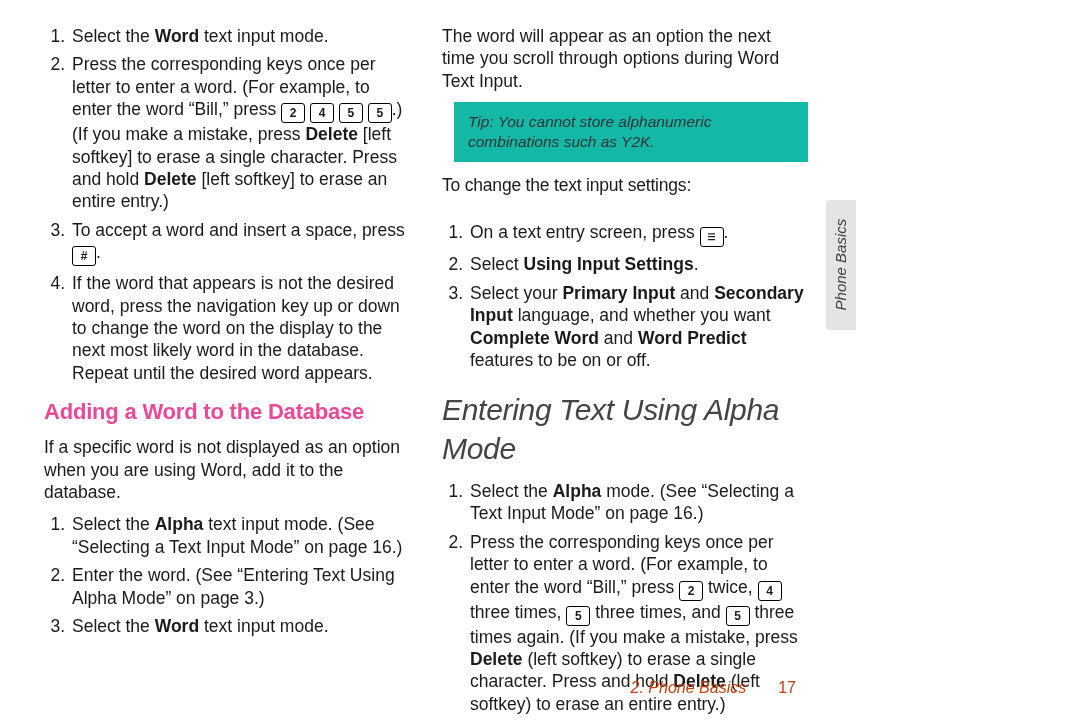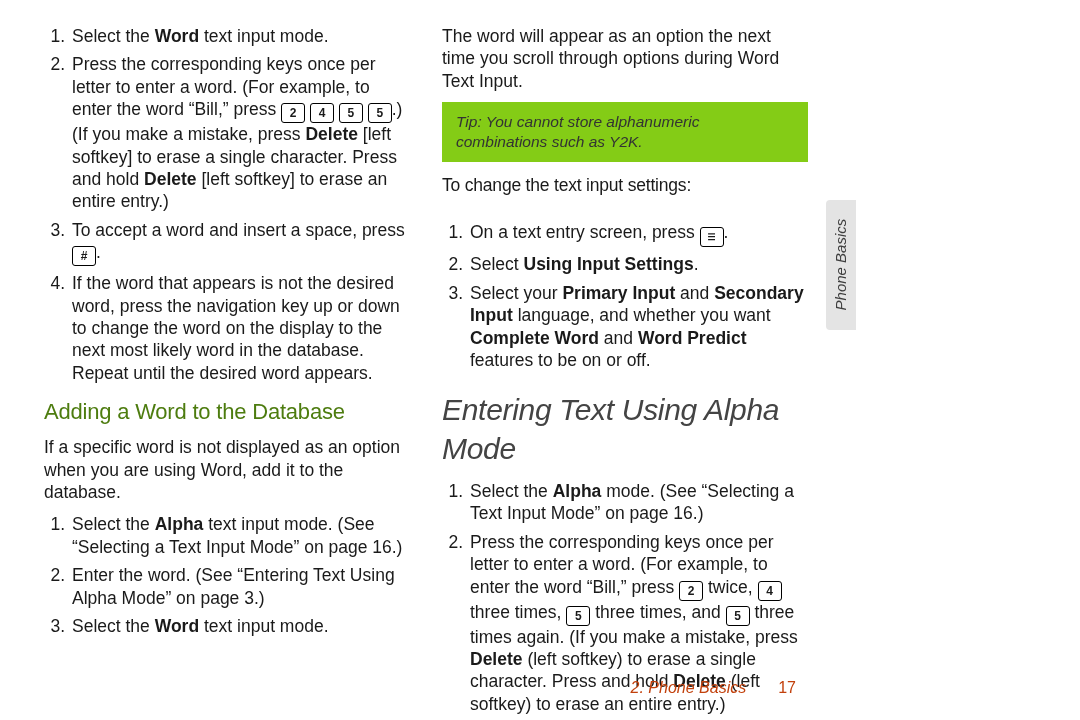--- a/index.html
+++ b/index.html
@@ -34,39 +34,39 @@
   }
   ol.steps > li {
     margin-bottom: 6px;
     padding-left: 2px;
   }
   p.body {
     margin: 0 0 10px 0;
   }
   h2.sub {
     font-family: Arial, Helvetica, sans-serif;
-    font-weight: 400;
+    font-weight: 700;
     font-size: 22px;
-    color: #4d7c0f;
+    color: #ec4899;
     margin: 5px 0 10px 0;
     letter-spacing: -0.2px;
   }
   h2.section {
     font-family: Arial, Helvetica, sans-serif;
     font-style: italic;
     font-weight: 400;
     font-size: 30px;
     color: #444444;
     margin: 20px 0 12px 0;
     letter-spacing: -0.3px;
   }
   .tipbox {
-    background: #84cc16;
+    background: #14b8a6;
     padding: 10px 14px 10px 14px;
-    margin: 6px 0 12px 0;
+    margin: 6px 0 12px 12px;
     font-size: 15.5px;
     font-style: italic;
     color: #333;
     line-height: 1.3;
   }
   .tipbox .tip-label {
     font-weight: 400;
   }
   .lead {
     margin: 0 0 24px 0;

